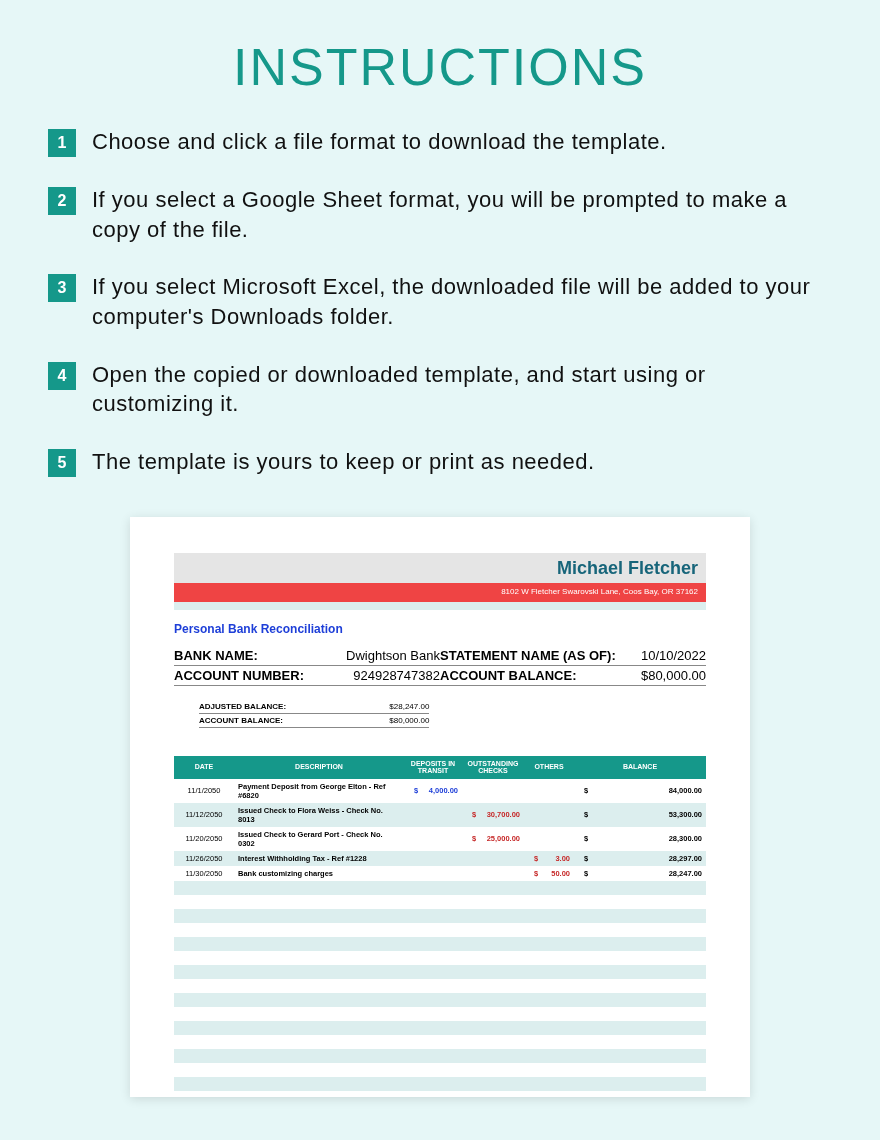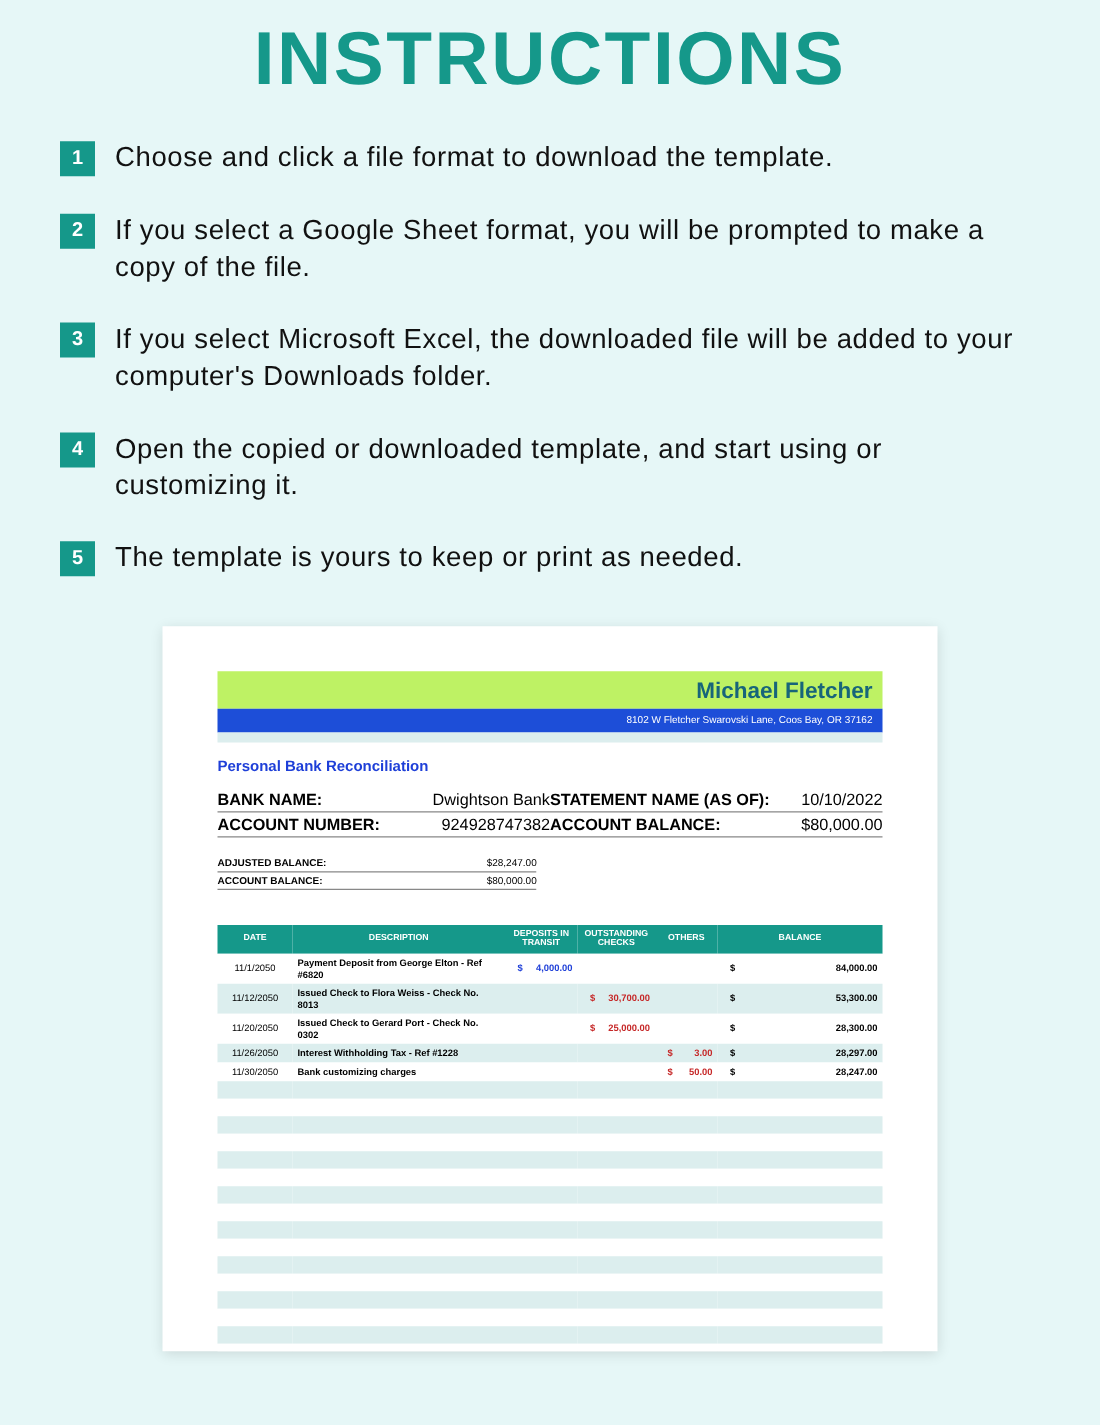--- a/index.html
+++ b/index.html
@@ -5,25 +5,25 @@
   * { box-sizing: border-box; margin: 0; padding: 0; }
   body {
     width: 880px;
     height: 1140px;
     background: #e6f7f7;
     font-family: -apple-system, BlinkMacSystemFont, "Segoe UI", Arial, sans-serif;
     overflow: hidden;
   }
   .page-title {
     text-align: center;
-    font-size: 60px;
-    font-weight: 700;
+    font-size: 52px;
+    font-weight: 400;
     color: #15988a;
     letter-spacing: 2px;
-    padding: 12px 0 30px 0;
+    padding: 37px 0 30px 0;
   }
   .instructions {
     padding: 0 48px;
   }
   .inst-row {
     display: flex;
     align-items: flex-start;
     margin-bottom: 28px;
     gap: 16px;
   }
@@ -48,32 +48,32 @@
   .preview-wrap {
     width: 620px;
     margin: 40px auto 0;
     background: #fff;
     box-shadow: 0 2px 10px rgba(0,0,0,0.12);
     padding: 36px 44px 0 44px;
     height: 580px;
     overflow: hidden;
   }
   .hdr-band1 {
-    background: #bef264;
+    background: #e5e5e5;
     height: 30px;
     display: flex;
     align-items: center;
     justify-content: flex-end;
     padding-right: 8px;
     font-weight: 700;
     font-size: 18px;
     color: #17657a;
   }
   .hdr-band2 {
-    background: #1d4ed8;
+    background: #ef4444;
     color: #fff;
     font-size: 8px;
     text-align: right;
     padding: 4px 8px;
     line-height: 1.3;
   }
   .hdr-band3 {
     background: #dceeee;
     height: 8px;
   }
@@ -93,21 +93,21 @@
     justify-content: space-between;
     border-bottom: 1px solid #888;
     padding: 2px 0;
   }
   .kv-row .k { font-weight: 700; }
   .kv-block2 {
     margin-top: 14px;
     width: 48%;
     font-size: 8px;
   }
-  .kv-block2 .kv-row { border-bottom: 1px solid #888; }
+  .kv-block2 .kv-row { border-bottom: 1px solid #888; margin-left: 25px; }
   .tbl {
     width: 100%;
     margin-top: 28px;
     font-size: 7.5px;
     border-collapse: collapse;
   }
   .tbl th {
     background: #15988a;
     color: #fff;
     font-weight: 700;

